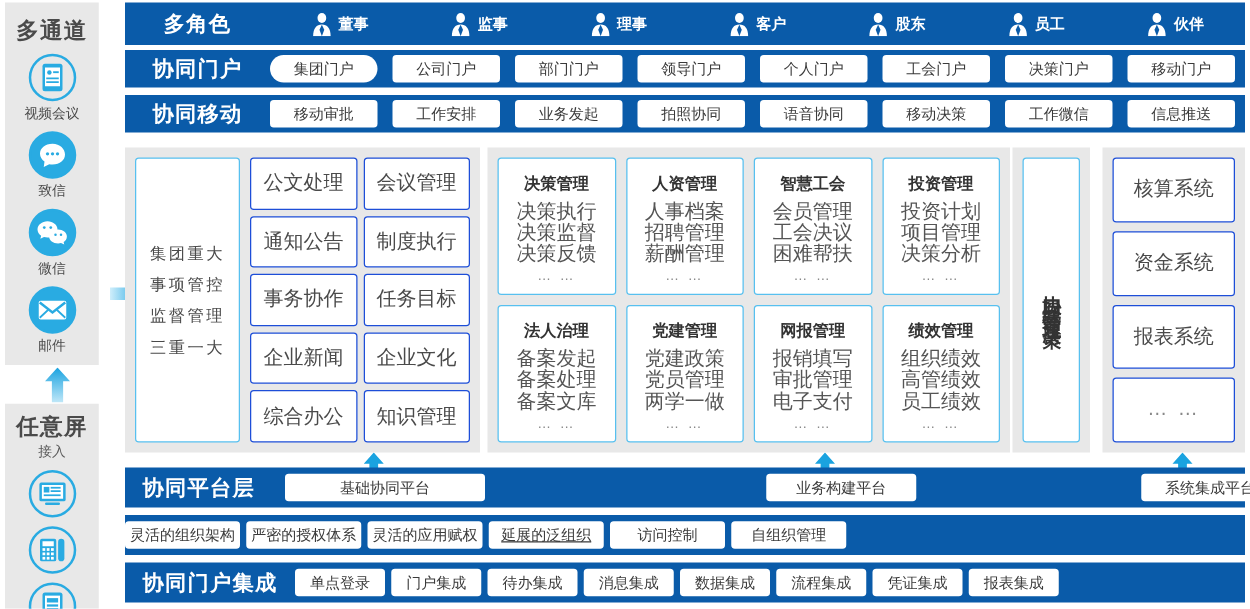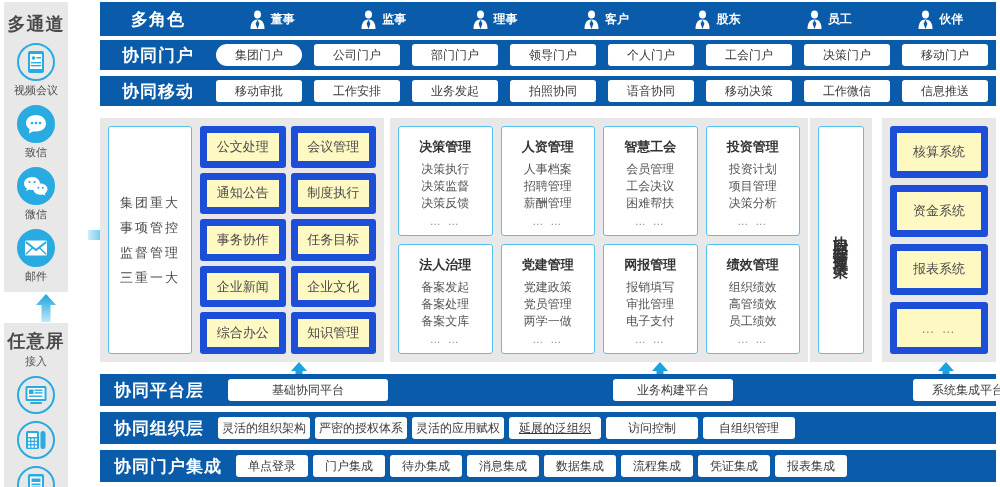--- a/index.html
+++ b/index.html
@@ -6,21 +6,21 @@
   html, body {
     width: 1000px; height: 487px;
     font-family: "Liberation Sans", "DejaVu Sans", sans-serif;
     background: #ffffff;
     overflow: hidden;
   }
   #root { position: relative; width: 1000px; height: 487px; }
 
   
   .rail-panel {
-    position: absolute; left: 4px; width: 64px;
+    position: absolute; left: 4px; width: 75px;
     background: #e8e8e8;
     display: flex; flex-direction: column; align-items: center;
   }
   #rail-top { top: 2px; height: 290px; padding-top: 10px; }
   #rail-bottom { top: 323px; height: 164px; padding-top: 6px; }
   .rail-title {
     font-size: 18px; font-weight: bold; color: #4a4a4a; letter-spacing: 1px;
   }
   .rail-sub { font-size: 11px; color: #5a5a5a; margin-top: 1px; }
   .rail-item { display: flex; flex-direction: column; align-items: center; margin-top: 7px; }
@@ -61,31 +61,31 @@
   }
   .role { display: flex; align-items: center; gap: 5px; flex: none; }
   .role-label { color: #ffffff; font-size: 12px; }
   .role svg { display: block; }
 
   
   .panel {
     position: absolute; background: #e8e8e8;
   }
   .card {
-    background: #fef9c3; border: 7px solid #1d4ed8; border-radius: 3px;
+    background: #ffffff; border: 1px solid #1d4ed8; border-radius: 3px;
     display: flex; align-items: center; justify-content: center;
-    font-size: 13px; color: #4a4a4a;
+    font-size: 16px; color: #4a4a4a;
   }
   .card-lg {
     background: #ffffff; border: 1px solid #57c0ef; border-radius: 3px;
     display: flex; flex-direction: column; align-items: center;
     padding-top: 11px;
   }
   .card-title { font-size: 13px; font-weight: bold; color: #333333; margin-bottom: 5px; }
-  .card-sub { font-size: 12px; color: #555555; line-height: 17px; }
+  .card-sub { font-size: 16px; color: #555555; line-height: 17px; }
   .card-dots { font-size: 11px; color: #888888; letter-spacing: 2px; margin-top: 3px; }
   .big-left {
     position: absolute; background: #ffffff; border: 1px solid #57c0ef; border-radius: 3px;
     display: flex; flex-direction: column; align-items: center; justify-content: center;
   }
   .big-left .line { font-size: 13px; color: #4a4a4a; line-height: 25px; letter-spacing: 2px; }
 
   .vertical-card {
     position: absolute; background: #ffffff; border: 1px solid #57c0ef; border-radius: 3px;
     display: flex; align-items: center; justify-content: center;
@@ -452,21 +452,20 @@
   <div class="bar" id="bar-platform" style="top:374px; height:32px;">
     <div class="bar-title" style="width:118px;">协同平台层</div>
     <div id="platform-list" style="position:relative; flex:1; height:100%;">
         <div class="chip" style="position: absolute; left: 10px; top: 5px; width: 160px;">基础协同平台</div>
         <div class="chip" style="position: absolute; left: 395px; top: 5px; width: 120px;">业务构建平台</div>
         <div class="chip" style="position: absolute; left: 695px; top: 5px; width: 110px;">系统集成平台</div>
       </div>
   </div>
 
   <div class="bar" id="bar-org" style="top:412px; height:32px;">
-    <div class="bar-title" style="width:118px;">协同组织层</div>
     <div id="org-list" style="display:flex; flex:1; align-items:center; gap:5px;">
         <div class="chip" style="width: 92px;">灵活的组织架构</div>
         <div class="chip" style="width: 92px;">严密的授权体系</div>
         <div class="chip" style="width: 92px;">灵活的应用赋权</div>
         <div class="chip" style="width: 92px; text-decoration: underline;">延展的泛组织</div>
         <div class="chip" style="width: 92px;">访问控制</div>
         <div class="chip" style="width: 92px;">自组织管理</div>
       </div>
   </div>
 

